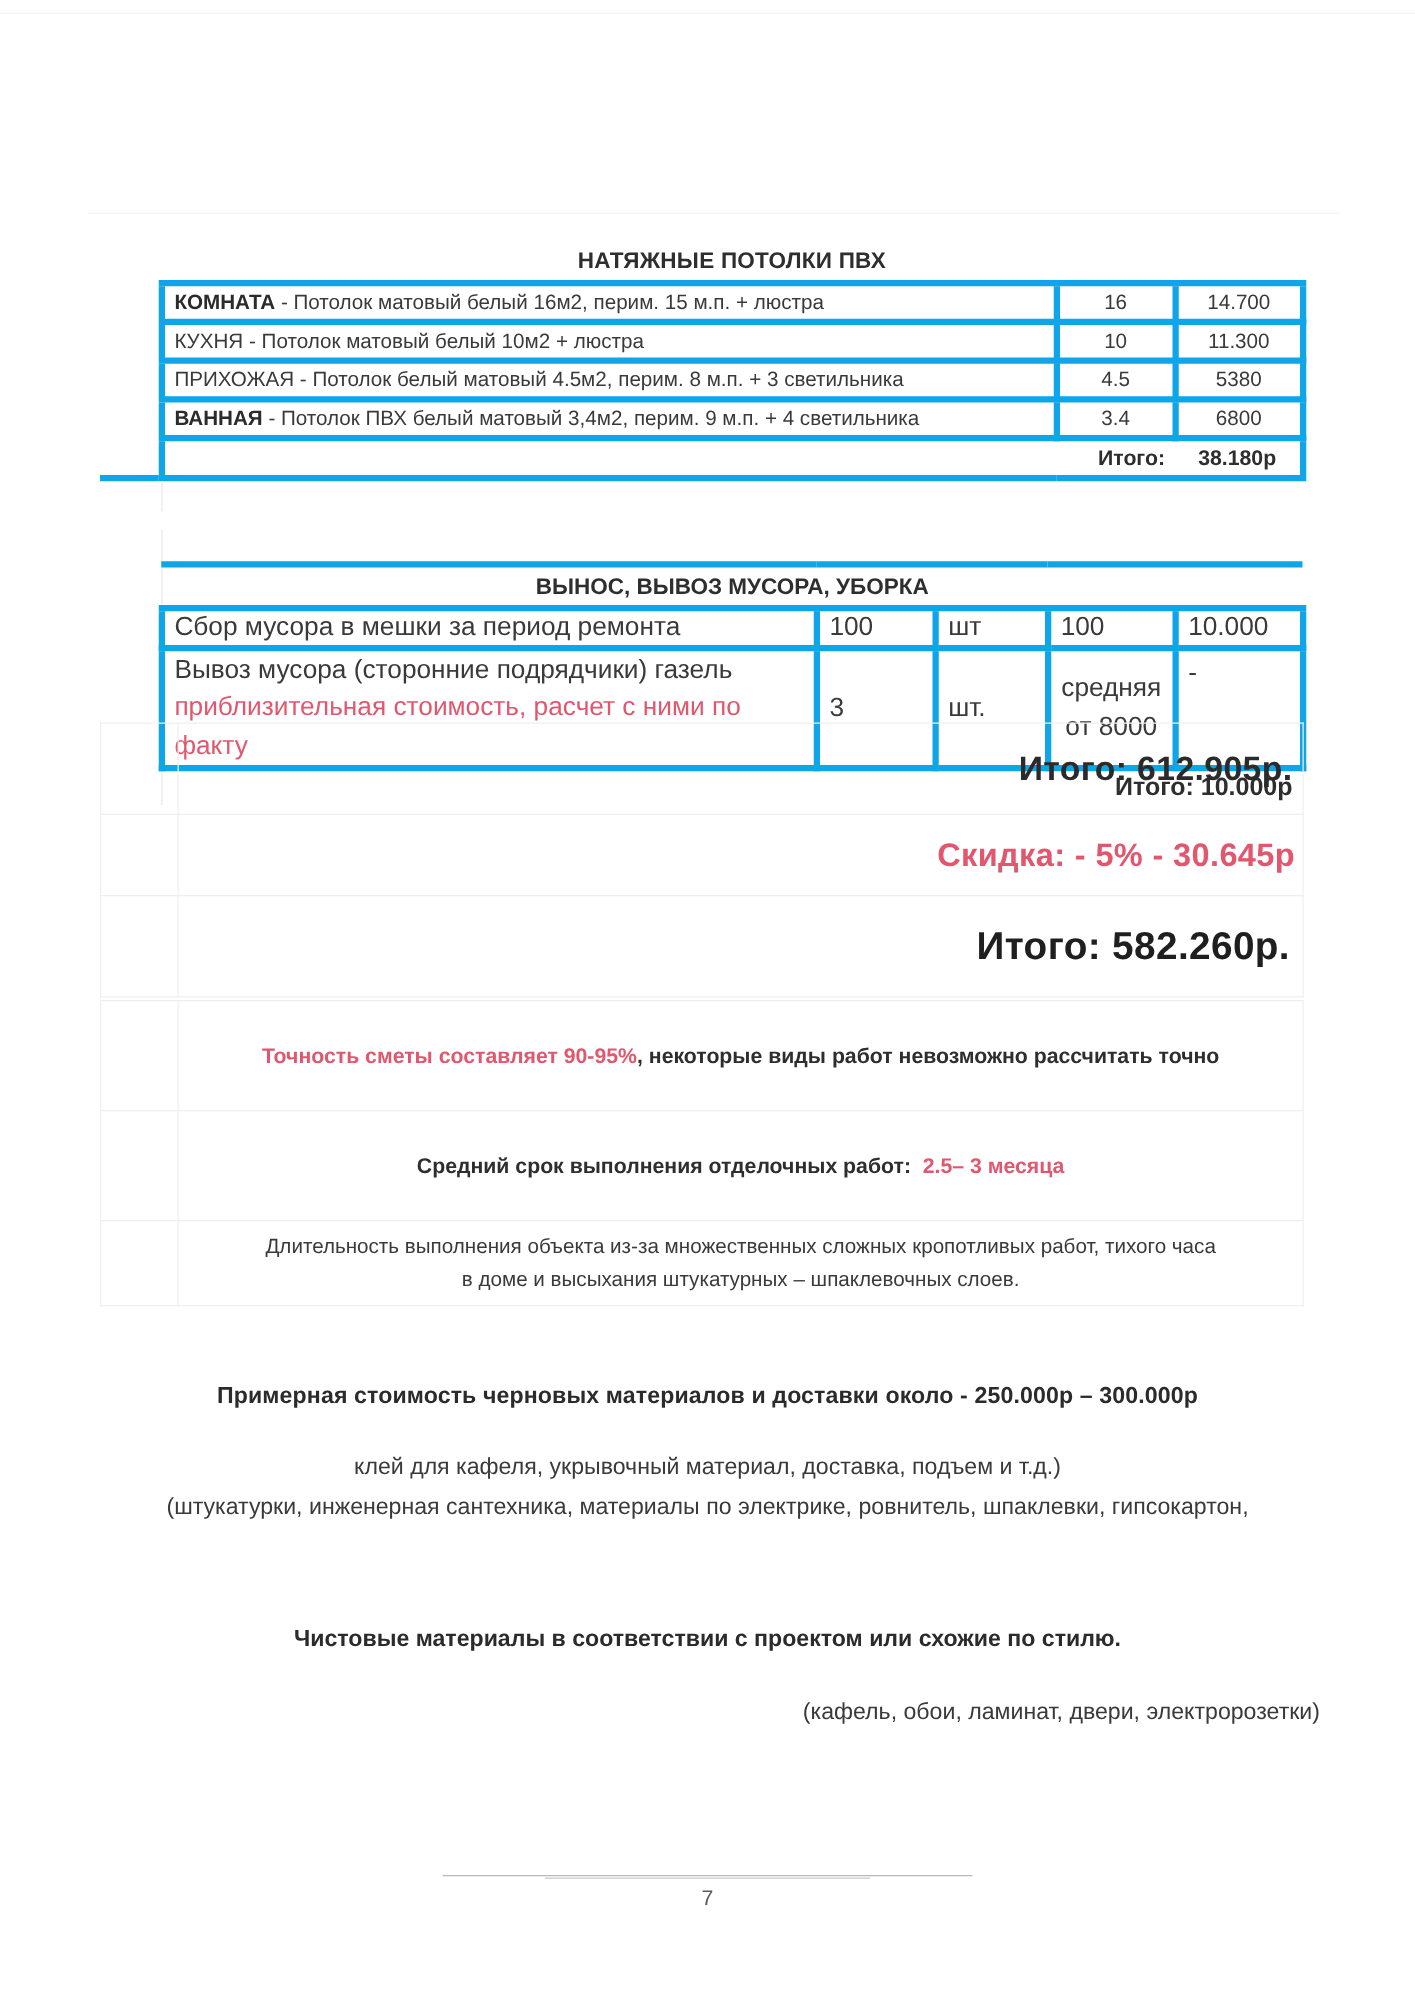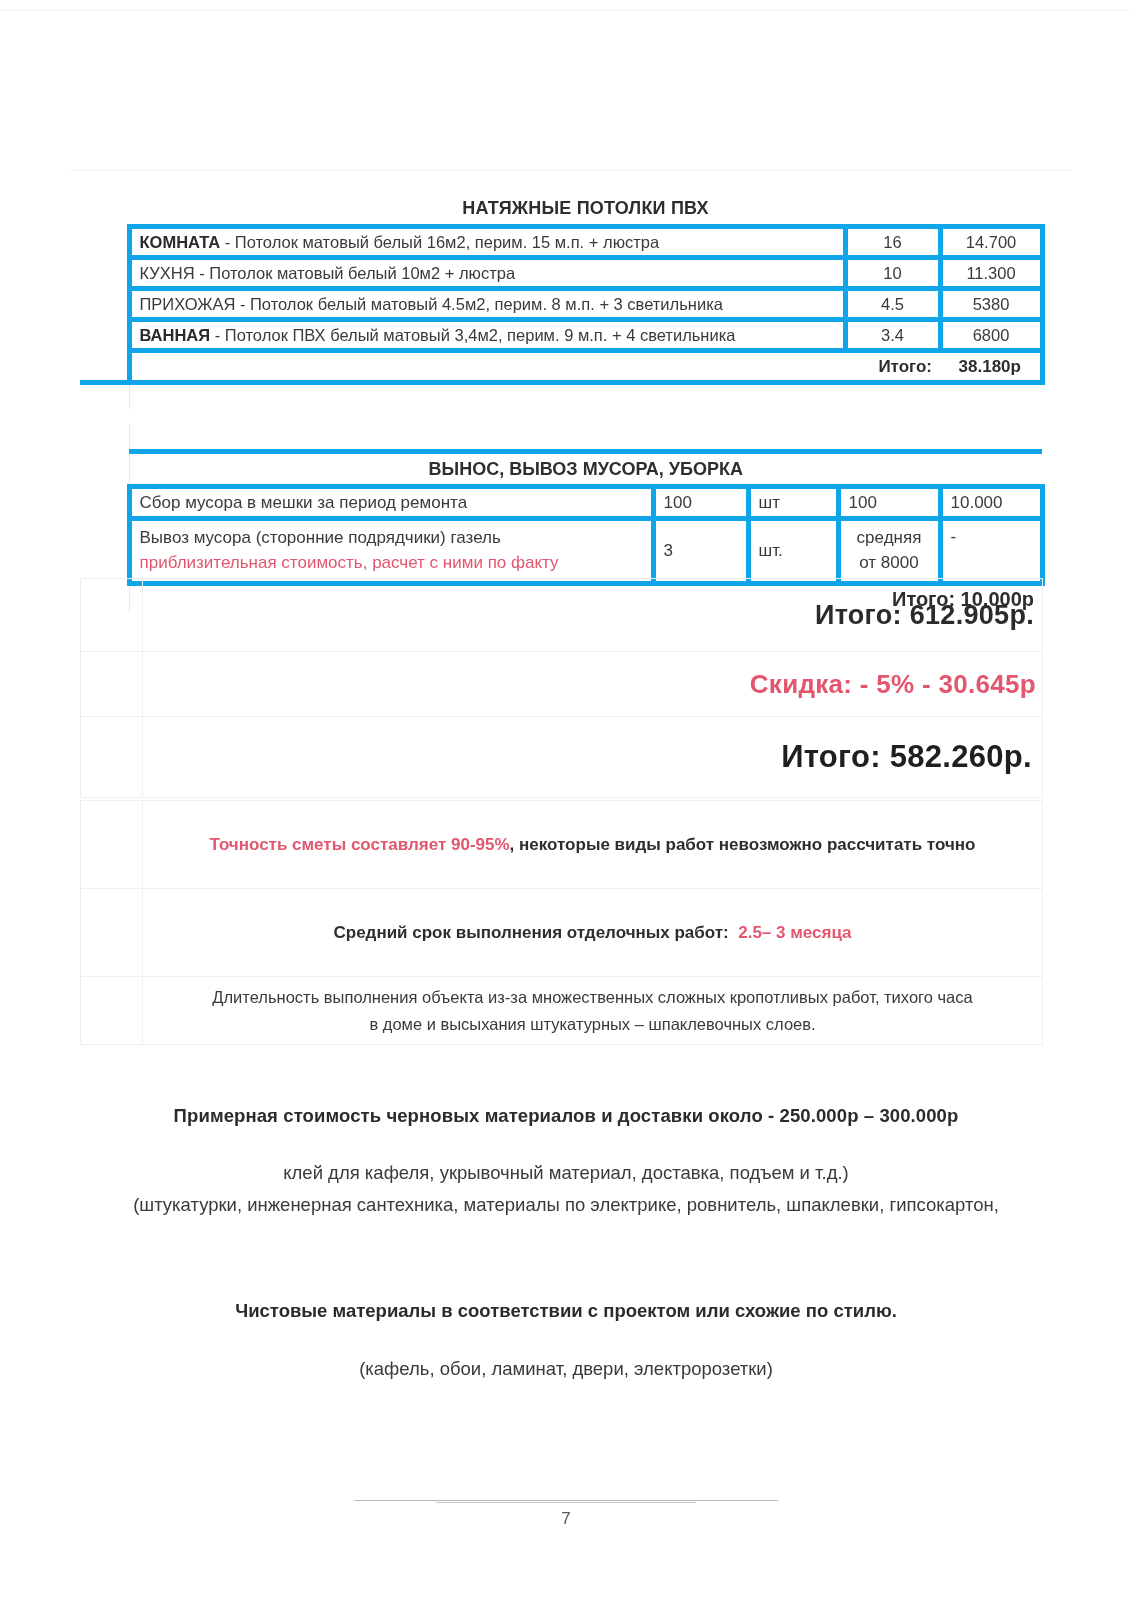--- a/index.html
+++ b/index.html
@@ -91,21 +91,21 @@
 
   
   .t2 { left: 80px; top: 424px; width: 962px; }
   .t2 .c-gut  { width: 49px; }
   .t2 .c-desc { width: 524px; }
   .t2 .c-q    { width: 95px; }
   .t2 .c-u    { width: 90px; }
   .t2 .c-p    { width: 102px; }
   .t2 .c-s    { width: 102px; }
 
-  .t2 td { font-size: 17px; }
+  .t2 td { font-size: 21px; }
   .t2 .spacer-row td { height: 25px; border-left:none;border-right:none;border-top:none; }
   .t2 .title-row td {
     border-left: none; border-right: none; border-top:none;
     height: 30px;
     text-align: center;
     font-weight: bold;
     font-size: 18px;
     color: #2e2e2e;
     margin-top: 44px;
   }
@@ -227,21 +227,22 @@
   .b-gap-1 { height: 78px; }
   .b-strong2 {
     font-weight: bold;
     font-size: 18.5px;
     color: #2b2b2b;
     margin: 0 0 36px 0;
   }
   .b-paren2 {
     font-size: 18.5px;
     color: #3a3a3a;
-    margin: 3px;
+    margin: 16px;
+    text-align: right;
   }
 
   
   .footer {
     position: absolute;
     left: 0; right: 0;
     top: 1500px;
     text-align: center;
   }
   .footer-rule {

